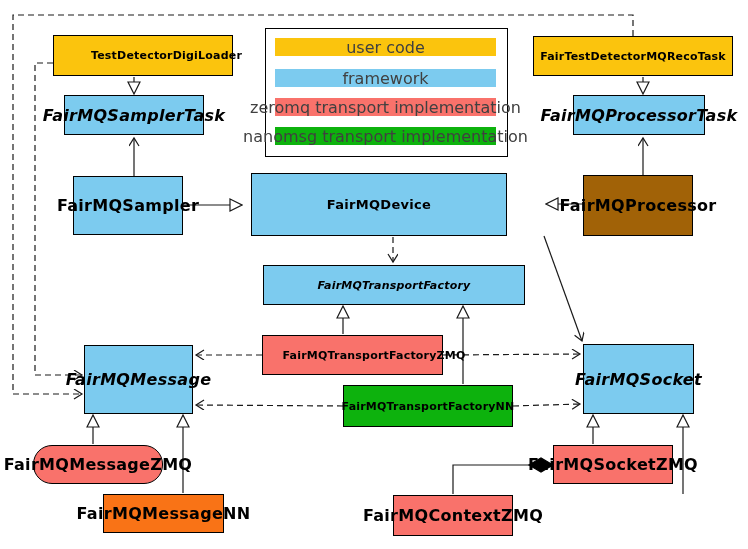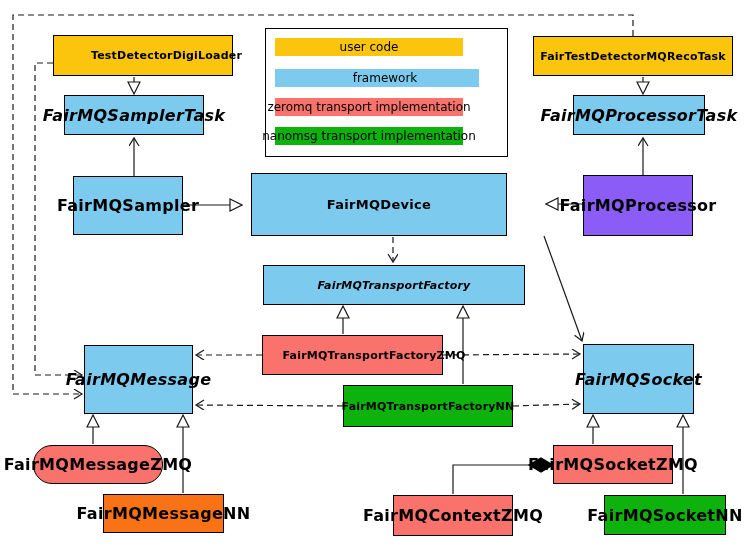--- a/index.html
+++ b/index.html
@@ -14,23 +14,23 @@
     font-weight:700;font-size:16px;letter-spacing:0.3px;color:#000;white-space:nowrap;
   }
   .node.abstract{font-style:italic;}
   .node.small{font-size:11px;letter-spacing:0.2px;}
   .node.big{font-size:13px;}
   .legend{
     position:absolute;left:265px;top:28px;width:243px;height:129px;
     box-sizing:border-box;border:1.5px solid #000;background:#fff;
   }
   .legend-strip{
-    position:absolute;left:9px;width:188px;height:18px;
+    position:absolute;left:9px;width:221px;height:18px;
     display:flex;align-items:center;justify-content:center;
-    font-size:12px;color:#000000;white-space:nowrap;
+    font-size:16px;color:#404040;white-space:nowrap;
   }
 </style>
 </head>
 <body>
 
 <div class="canvas">
 
   <svg class="edges" width="748" height="549" viewBox="0 0 748 549">
     <defs>
       <marker id="tri" markerUnits="userSpaceOnUse" markerWidth="14" markerHeight="14" refX="12" refY="7" orient="auto">
@@ -110,52 +110,51 @@
 
       <g>
         <path d="M453,494 L453,465 L529,465"></path>
         <polygon points="553,465 541,458 529,465 541,472" fill="#000000" stroke="#000000"></polygon>
       </g>
     </g>
   </svg>
 
   <div class="legend">
     <div class="legend-strip" style="top: 9px; background: rgb(251, 196, 13);">user code</div>
-    <div class="legend-strip" style="top: 40px; background: rgb(124, 203, 239); padding-left: 16px;">framework</div>
+    <div class="legend-strip" style="top: 40px; background: rgb(124, 203, 239);">framework</div>
     <div class="legend-strip" style="top: 69px; background: rgb(249, 114, 107);">zeromq transport implementation</div>
     <div class="legend-strip" style="top: 98px; background: rgb(13, 178, 13);">nanomsg transport implementation</div>
   </div>
 
   <div class="node small" style="left: 53px; top: 35px; width: 180px; height: 41px; background: rgb(251, 196, 13); padding-left: 47px;">TestDetectorDigiLoader</div>
 
   <div class="node small" style="left: 533px; top: 36px; width: 200px; height: 40px; background: rgb(251, 196, 13);">FairTestDetectorMQRecoTask</div>
 
   <div class="node abstract" style="left: 64px; top: 95px; width: 140px; height: 40px; background: rgb(124, 203, 239);">FairMQSamplerTask</div>
 
   <div class="node abstract" style="left: 573px; top: 95px; width: 132px; height: 40px; background: rgb(124, 203, 239);">FairMQProcessorTask</div>
 
   <div class="node" style="left: 73px; top: 176px; width: 110px; height: 59px; background: rgb(124, 203, 239);">FairMQSampler</div>
 
   <div class="node big" style="left: 251px; top: 173px; width: 256px; height: 63px; background: rgb(124, 203, 239);">FairMQDevice</div>
 
-  <div class="node" style="left: 583px; top: 175px; width: 110px; height: 61px; background: #8b5cf6;">FairMQProcessor</div>
+  <div class="node" style="left: 583px; top: 175px; width: 110px; height: 61px; background: #a16207;">FairMQProcessor</div>
 
   <div class="node abstract small" style="left: 263px; top: 265px; width: 262px; height: 40px; background: rgb(124, 203, 239);">FairMQTransportFactory</div>
 
   <div class="node abstract" style="left: 84px; top: 345px; width: 109px; height: 69px; background: rgb(124, 203, 239);">FairMQMessage</div>
 
   <div class="node abstract" style="left: 583px; top: 344px; width: 111px; height: 70px; background: rgb(124, 203, 239); text-align: center;">FairMQSocket</div>
 
   <div class="node small" style="left: 262px; top: 335px; width: 181px; height: 40px; background: rgb(249, 114, 107); padding-left: 43px;">FairMQTransportFactoryZMQ</div>
 
   <div class="node small" style="left: 343px; top: 385px; width: 170px; height: 42px; background: rgb(13, 178, 13);">FairMQTransportFactoryNN</div>
 
   <div class="node" style="left: 33px; top: 445px; width: 130px; height: 39px; background: rgb(249, 114, 107); border-radius: 19px;">FairMQMessageZMQ</div>
 
   <div class="node" style="left: 103px; top: 494px; width: 121px; height: 39px; background: #f97316;">FairMQMessageNN</div>
 
   <div class="node" style="left: 553px; top: 445px; width: 120px; height: 39px; background: rgb(249, 114, 107);">FairMQSocketZMQ</div>
 
-  <div class="node" style="left: 604px; top: 495px; width: 122px; height: 40px; background: rgb(13, 178, 13);">FairMQSocketNN</div>
 
   <div class="node" style="left: 393px; top: 495px; width: 120px; height: 41px; background: rgb(249, 114, 107);">FairMQContextZMQ</div>
 
 </div>
 
 </body></html>

